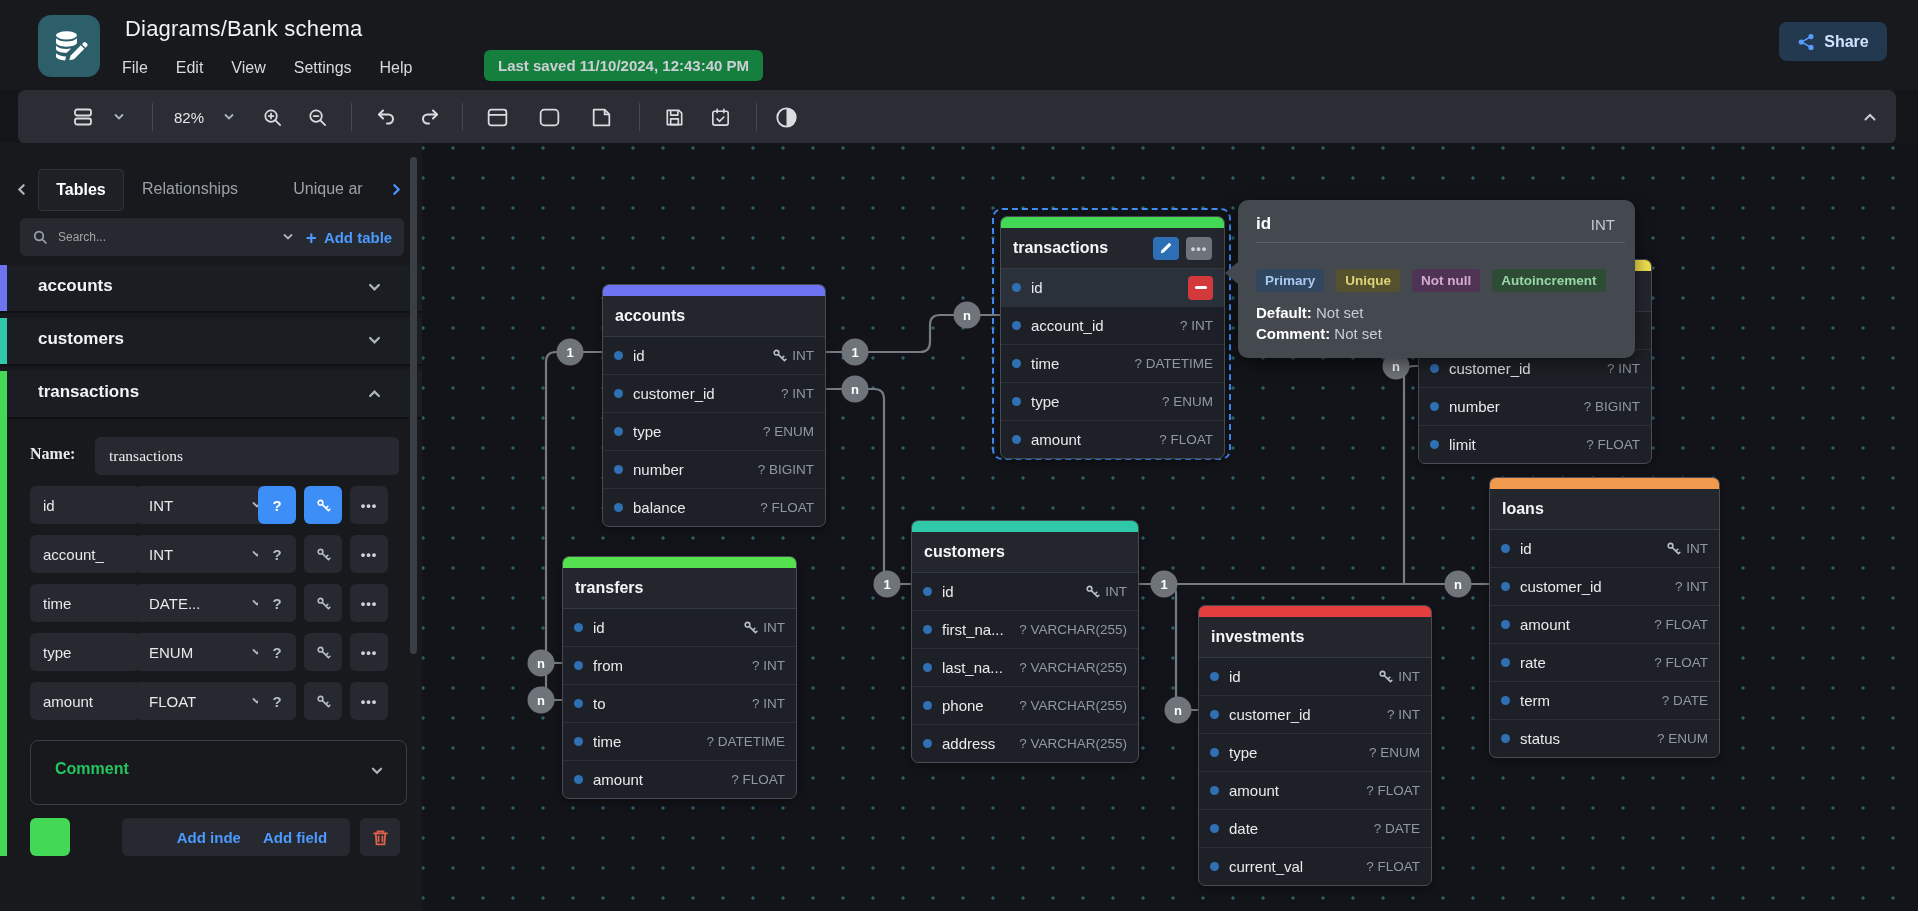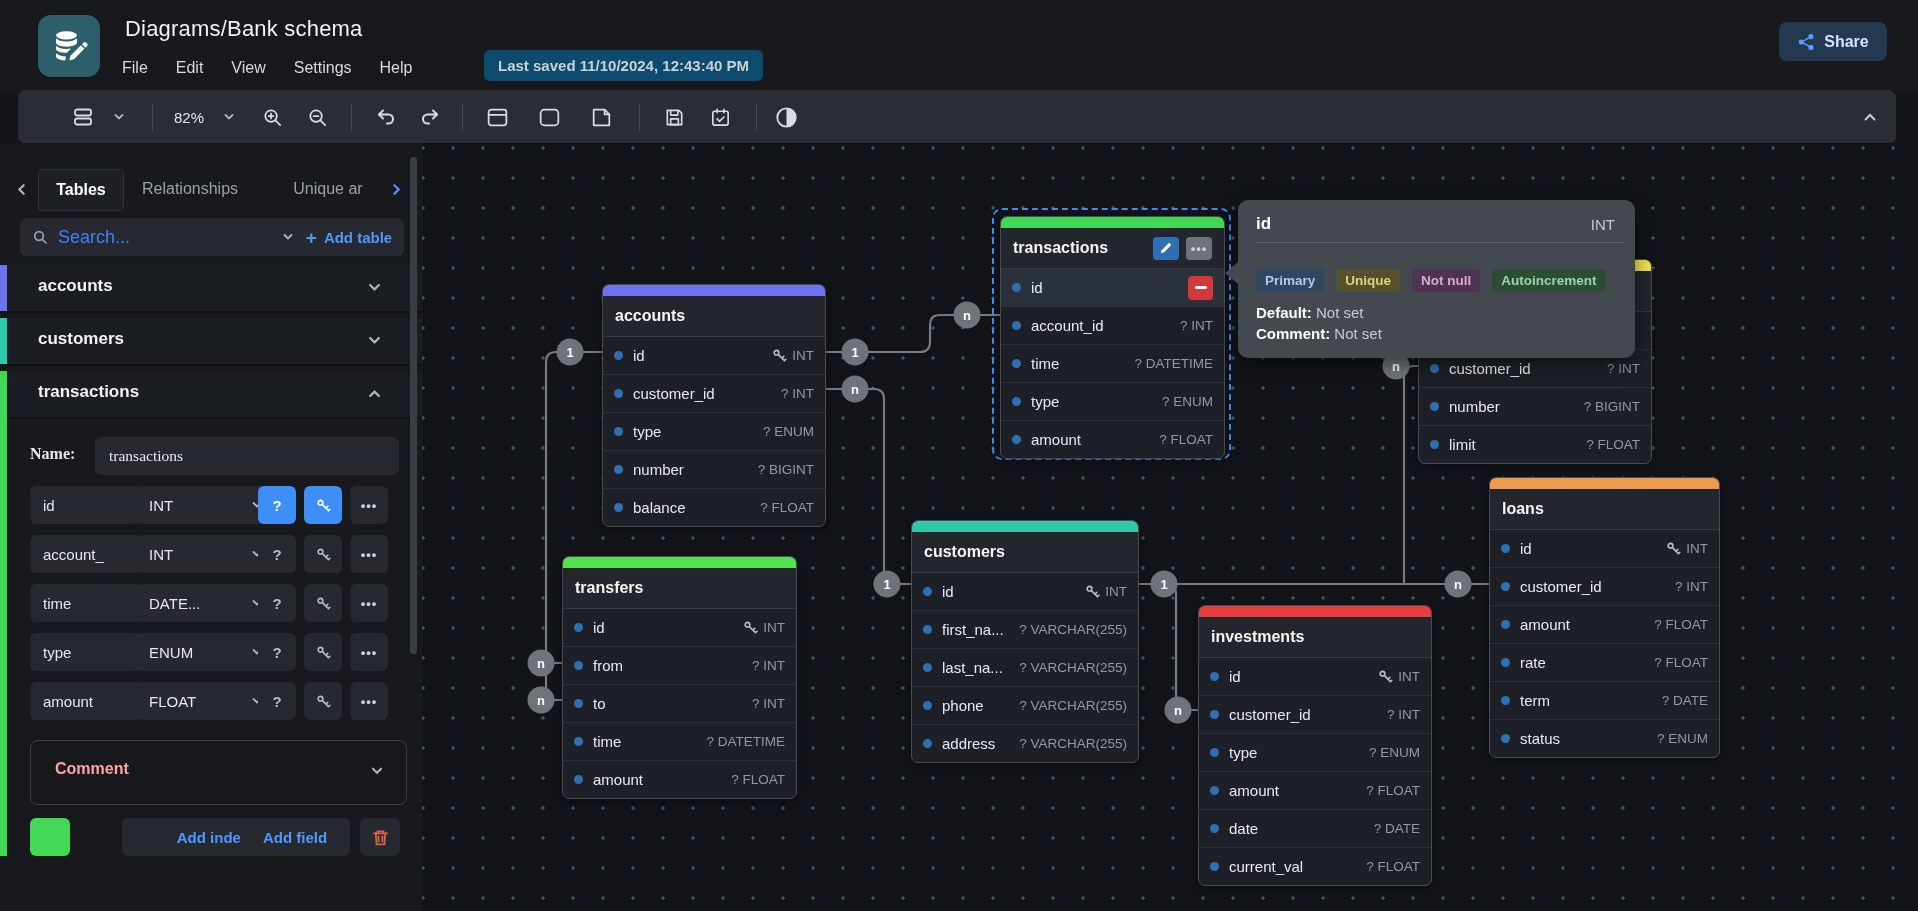--- a/index.html
+++ b/index.html
@@ -3,56 +3,56 @@
 <meta charset="utf-8">
 <style>
   html,body{margin:0;padding:0;width:1918px;height:911px;overflow:hidden;background:#131519;
     font-family:"Liberation Sans", sans-serif; -webkit-font-smoothing:antialiased;}
   
   #header{position:absolute;left:0;top:0;width:1918px;height:90px;background:#17191d;}
   #logo{position:absolute;left:38px;top:15px;width:62px;height:62px;border-radius:13px;background:#2d5f6b;display:flex;align-items:center;justify-content:center;}
   #apptitle{position:absolute;left:125px;top:16px;font-size:22px;color:#f2f3f5;font-weight:500;letter-spacing:.2px;}
   #menubar{position:absolute;left:122px;top:54px;height:28px;display:flex;gap:28px;align-items:center;}
   #menubar span{font-size:16px;color:#d8dade;cursor:default;}
-  #lastsaved{position:absolute;left:484px;top:50px;height:31px;background:#0c4a6e;border-radius:6px;display:flex;align-items:center;padding:0 14px;font-size:15px;color:#ccd0d5;font-weight:600;}
+  #lastsaved{position:absolute;left:484px;top:50px;height:31px;background:#15803d;border-radius:6px;display:flex;align-items:center;padding:0 14px;font-size:15px;color:#ccd0d5;font-weight:600;}
   #sharebtn{position:absolute;left:1739px;top:22px;width:108px;height:39px;background:#233950;border-radius:8px;display:flex;align-items:center;justify-content:center;gap:9px;cursor:pointer;margin-left:40px;}
   #sharebtn span{font-size:16px;color:#d2e3ff;font-weight:600;}
   
   #toolbar{position:absolute;left:18px;top:90px;width:1878px;height:54px;background:#2a2e34;border-radius:8px;}
   .tbi{position:absolute;top:0;height:54px;display:flex;align-items:center;justify-content:center;color:#d9dce0;cursor:pointer;}
   .tbdiv{position:absolute;top:13px;width:1px;height:28px;background:#43474e;}
   #zoomlevel{font-size:15px;color:#e3e6ea;}
   
   #sidebar{position:absolute;left:0;top:143px;width:422px;height:768px;background:#17191d;}
   #tabbar{position:absolute;left:0;top:24px;width:422px;height:46px;}
   .tab{position:absolute;top:2px;height:40px;display:flex;align-items:center;justify-content:center;font-size:16px;color:#9aa1a9;cursor:pointer;white-space:nowrap;overflow:hidden;}
   .tab.active{color:#ffffff;font-weight:700;background:#1d2126;border:1px solid #2e3338;border-radius:4px;}
   #searchbox{position:absolute;left:20px;top:75px;width:262px;height:38px;background:#26292f;border-radius:6px;display:flex;align-items:center;padding:0 12px;cursor:text;}
-  #searchbox .ph{flex:1;margin-left:10px;font-size:18px;color:#3b82f6;}
+  #searchbox .ph{flex:1;margin-left:10px;font-size:12px;color:#a3a3a3;}
   #addtablebtn{position:absolute;left:294px;top:75px;width:110px;height:38px;background:#26292f;border-radius:6px;display:flex;align-items:center;justify-content:center;gap:7px;cursor:pointer;}
   #addtablebtn .plus{color:#4c9aff;font-size:19px;font-weight:600;line-height:1;}
   #addtablebtn .lbl{color:#4c9aff;font-size:15px;font-weight:700;}
   .accrow{position:absolute;left:0;width:422px;height:46px;background:#1a1d22;border-bottom:2px solid #101114;cursor:pointer;}
   .accrow .stripe{position:absolute;left:0;top:0;width:7px;height:100%;}
   .accrow .albl{position:absolute;left:38px;top:11px;font-size:17px;font-weight:700;color:#f2f3f5;}
   .accrow .achev{position:absolute;right:40px;top:15px;color:#aeb4bb;}
   #txstripe{position:absolute;left:0;top:228px;width:7px;height:485px;background:#43d957;}
   #namerow{position:absolute;left:30px;top:294px;width:375px;height:38px;font-family:Liberation Serif, serif;}
   #namerow .nlbl{position:absolute;left:0;top:8px;font-size:16px;font-weight:700;color:#e8eaed;}
   #nameinput{position:absolute;left:65px;top:0;width:290px;height:38px;background:#26292f;border-radius:6px;display:flex;align-items:center;padding-left:14px;font-size:15.5px;color:#e8eaed;cursor:text;}
   .frow{position:absolute;left:0;width:422px;height:38px;}
   .fbox{position:absolute;height:38px;background:#26292f;border-radius:6px;display:flex;align-items:center;color:#e6e8ec;font-size:15px;}
   .fname{left:30px;width:98px;padding-left:13px;cursor:text;}
   .ftypebox{left:136px;width:114px;padding-left:13px;cursor:pointer;justify-content:space-between;padding-right:10px;}
   .fbtn{position:absolute;width:38px;height:38px;border-radius:6px;background:#26292f;display:flex;align-items:center;justify-content:center;color:#b7bdc5;font-size:15px;font-weight:700;cursor:pointer;}
   .fbtn.on{background:#3e8ef7;color:#ffffff;}
   .qbtn{left:258px;} .kbtn{left:304px;} .mbtn{left:350px;}
   .dots{letter-spacing:1px;font-size:13px;color:#cfd3d8;font-weight:700;}
   #commentbox{position:absolute;left:30px;top:597px;width:375px;height:63px;border:1px solid #3a3f46;border-radius:8px;cursor:pointer;}
-  #commentbox .clbl{position:absolute;left:24px;top:19px;font-size:16px;font-weight:600;color:#fca5a5;}
+  #commentbox .clbl{position:absolute;left:24px;top:19px;font-size:16px;font-weight:600;color:#22c55e;}
   #commentbox .achev{position:absolute;right:22px;top:23px;color:#aeb4bb;}
   #swatch{position:absolute;left:30px;top:675px;width:40px;height:38px;border-radius:6px;cursor:pointer;}
   .addbtn{position:absolute;top:675px;height:38px;background:#26292f;border-radius:6px;display:flex;align-items:center;justify-content:center;font-size:15px;font-weight:700;color:#4c9aff;cursor:pointer;}
   #addindex{left:122px;width:110px;padding-left:36px;} #addfield{left:240px;width:110px;}
   #trashbtn{position:absolute;left:360px;top:675px;width:40px;height:38px;border-radius:6px;background:#26292f;display:flex;align-items:center;justify-content:center;cursor:pointer;}
   #issuesbar{position:absolute;left:0;top:715px;width:422px;height:53px;background:#17191d;border-top:1px solid #26292e;}
   #issuesbar .ilbl{position:absolute;left:50px;top:16px;font-size:16px;font-weight:700;color:#f0f1f3;}
   #issuesbadge{position:absolute;left:106px;top:8px;min-width:22px;height:22px;border-radius:11px;background:#3e8ef7;color:#fff;font-size:12.5px;font-weight:700;display:flex;align-items:center;justify-content:center;}
   #issueschev{position:absolute;right:22px;top:18px;color:#aeb4bb;cursor:pointer;}
   #sbscroll{position:absolute;left:410px;top:14px;width:7px;height:497px;background:#3a3f46;border-radius:4px;cursor:grab;}

